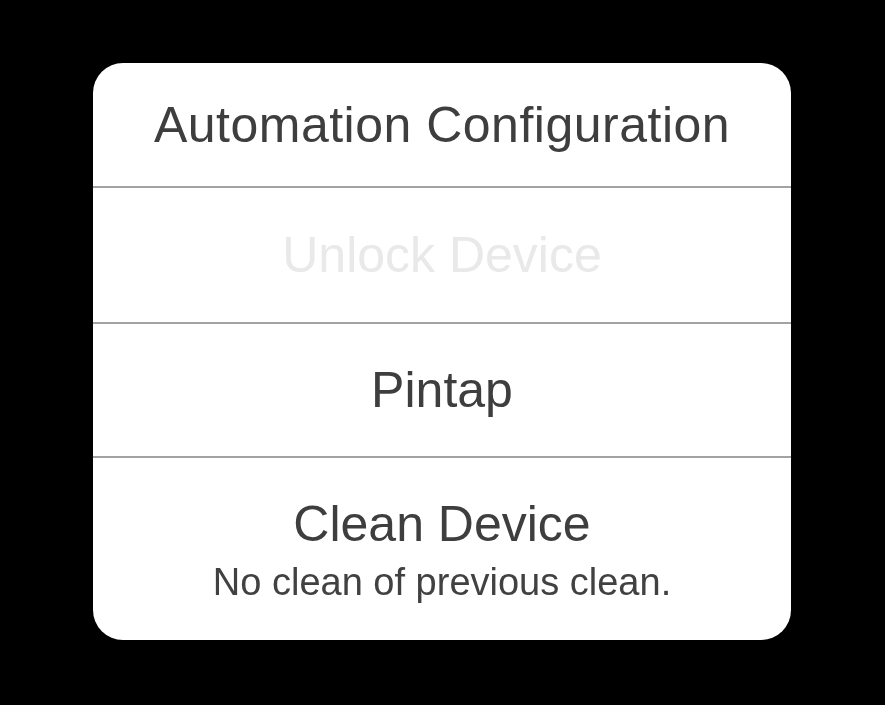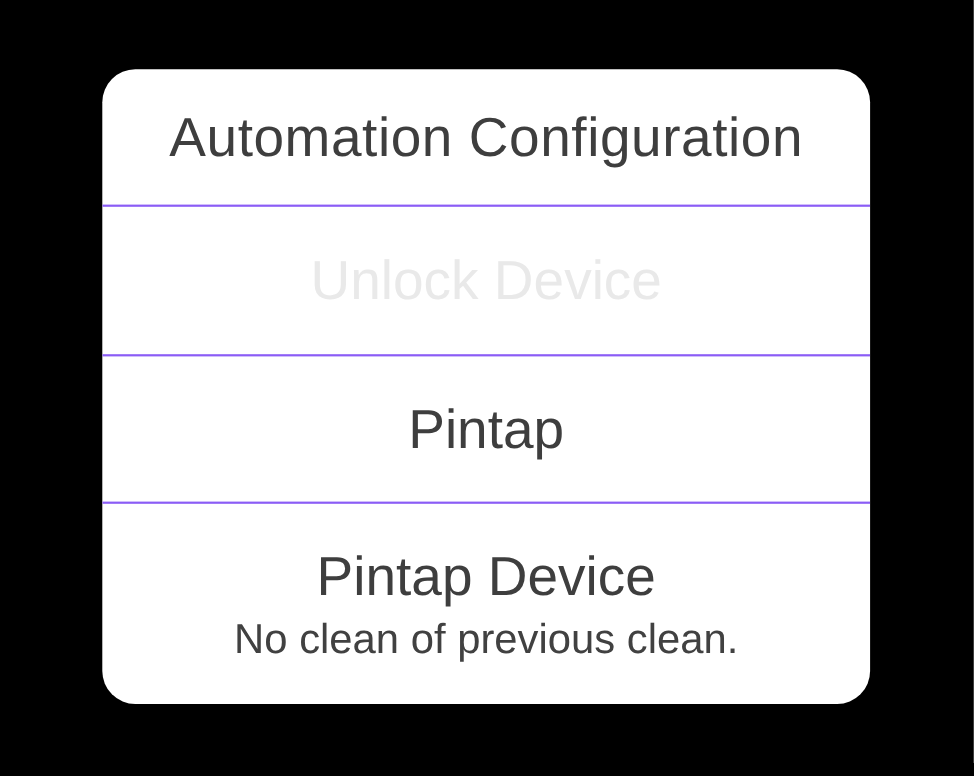--- a/index.html
+++ b/index.html
@@ -24,21 +24,21 @@
   }
   .row {
     display: flex;
     flex-direction: column;
     align-items: center;
     justify-content: center;
     text-align: center;
     width: 100%;
   }
   .row + .row {
-    border-top: 2px solid #8b5cf6;
+    border-top: 2px solid #a3a3a3;
   }
   .row-header {
     height: 123px;
     font-size: 50px;
     font-weight: 300;
     color: #3e3e3e;
     letter-spacing: 0.5px;
   }
   .row-unlock {
     height: 136px;
@@ -79,17 +79,17 @@
 
   <div class="row row-unlock" aria-disabled="true">
     <span>Unlock Device</span>
   </div>
 
   <div class="row row-pintap">
     <span>Pintap</span>
   </div>
 
   <div class="row row-clean">
-    <span>Pintap Device</span>
+    <span>Clean Device</span>
     <span class="sublabel">No clean of previous clean.</span>
   </div>
 
 </div>
 
 </body></html>

